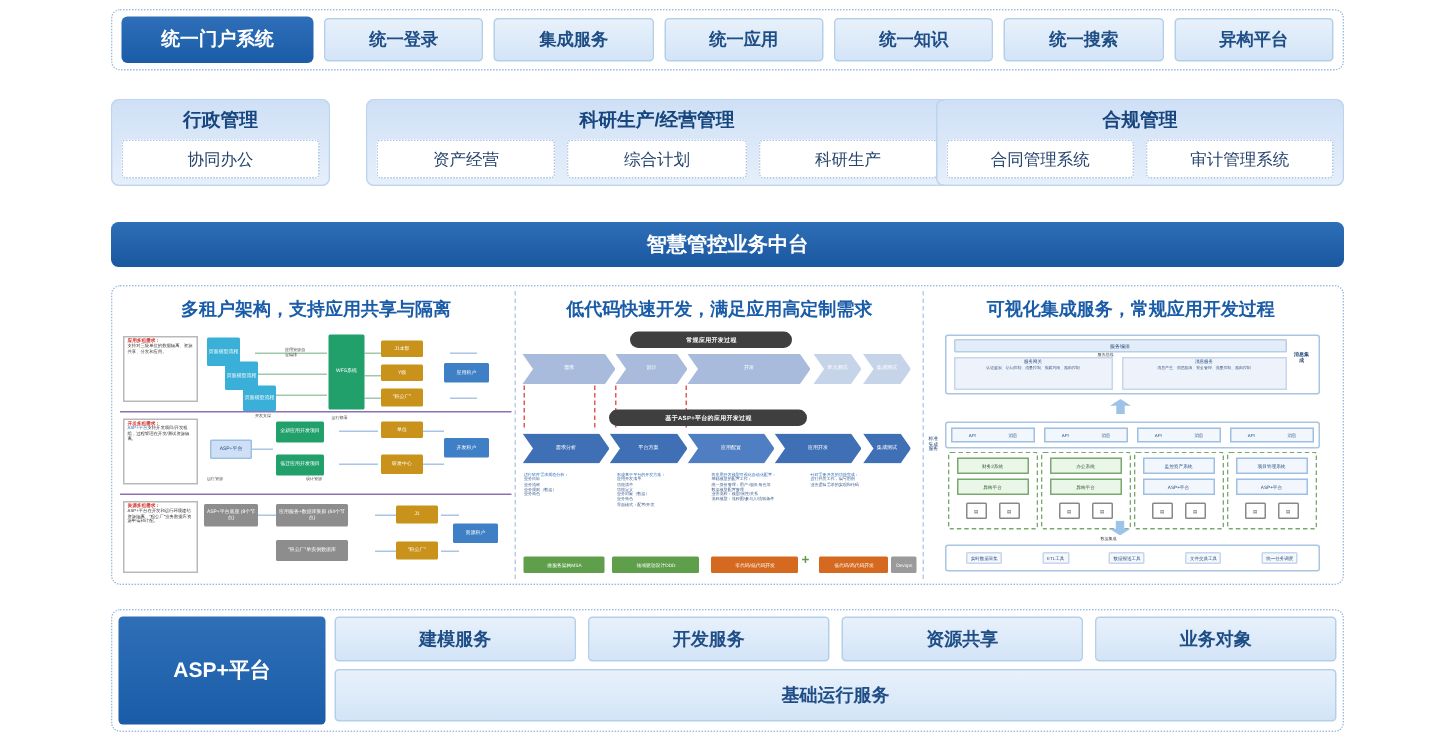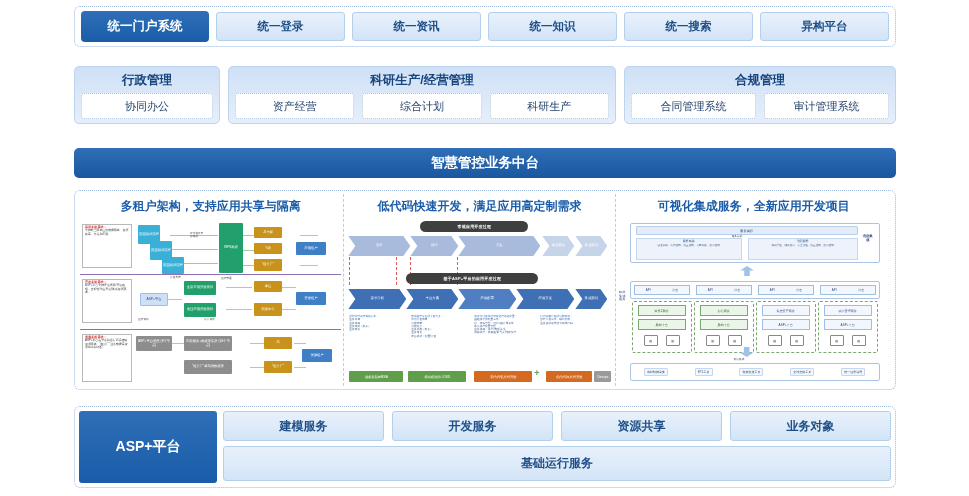--- a/index.html
+++ b/index.html
@@ -39,21 +39,21 @@
   }
 
   
   .grp {
     position: absolute; top: 66px; height: 58px;
     background: linear-gradient(180deg,#cfe0f6 0%,#e6effb 100%);
     border: 1px solid #bcd4ee; border-radius: 5px;
     padding: 4px 6px 6px 6px;
   }
   #grp-admin { left: 74px; width: 146px; }
-  #grp-rd    { left: 228px; width: 388px; }
+  #grp-rd    { left: 244px; width: 388px; }
   #grp-comp  { left: 624px; width: 272px; }
   .grp-title {
     text-align: center; color: #17457e; font-weight: bold;
     font-size: 12.5px; line-height: 19px;
   }
   .grp-row { display: flex; gap: 8px; margin-top: 3px; }
   .grp-cell {
     flex: 1; height: 26px; background: #ffffff;
     border: 1px dotted #a9c4e4; border-radius: 3px;
     color: #25436b; font-size: 11px;
@@ -220,21 +220,22 @@
 </style>
 </head>
 <body>
 
 <div class="page">
 
   <div class="band" id="row-portal">
     <div class="portal-main">统一门户系统</div>
     <div class="portal-items">
       <div class="portal-chip">统一登录</div>
-      <div class="portal-chip">统一资讯</div>
+      <div class="portal-chip">集成服务</div>
+      <div class="portal-chip">统一应用</div>
       <div class="portal-chip">统一知识</div>
       <div class="portal-chip">统一搜索</div>
       <div class="portal-chip">异构平台</div>
     </div>
   </div>
 
   <div class="grp" id="grp-admin">
     <div class="grp-title">行政管理</div>
     <div class="grp-row">
       <div class="grp-cell">协同办公</div>
@@ -403,21 +404,21 @@
         <div class="legend green" style="left:5px;   top:152px; width:54px; height:11px;">微服务架构MSA</div>
         <div class="legend green" style="left:64px;  top:152px; width:58px; height:11px;">领域驱动设计DDD</div>
         <div class="legend orange" style="left:130px; top:152px; width:58px; height:11px;">零代码/低代码开发</div>
         <div class="plus" style="left:190px; top:150px;">+</div>
         <div class="legend orange" style="left:202px; top:152px; width:46px; height:11px;">低代码/高代码开发</div>
         <div class="legend gray" style="left:250px; top:152px; width:17px; height:11px;">Devops</div>
       </div>
     </div>
 
     <div class="fpanel" id="fp3">
-      <div class="fp-title">可视化集成服务，全新应用开发项目</div>
+      <div class="fp-title">可视化集成服务，常规应用开发过程</div>
       <div class="fp-body">
 
         <div class="ibox" style="left:14px; top:4px; width:250px; height:40px;"></div>
         <div class="ihead" style="left:20px; top:7px; width:222px; height:9px;">服务编排</div>
         <div class="clabel" style="left:116px; top:17px;">服务总线</div>
         <div class="isub" style="left:20px; top:19px; width:106px; height:22px;">
           <span class="t">服务网关</span>
           <span>认证鉴权、访问控制、流量控制、负载均衡、路由控制</span>
         </div>
         <div class="isub" style="left:132px; top:19px; width:110px; height:22px;">

